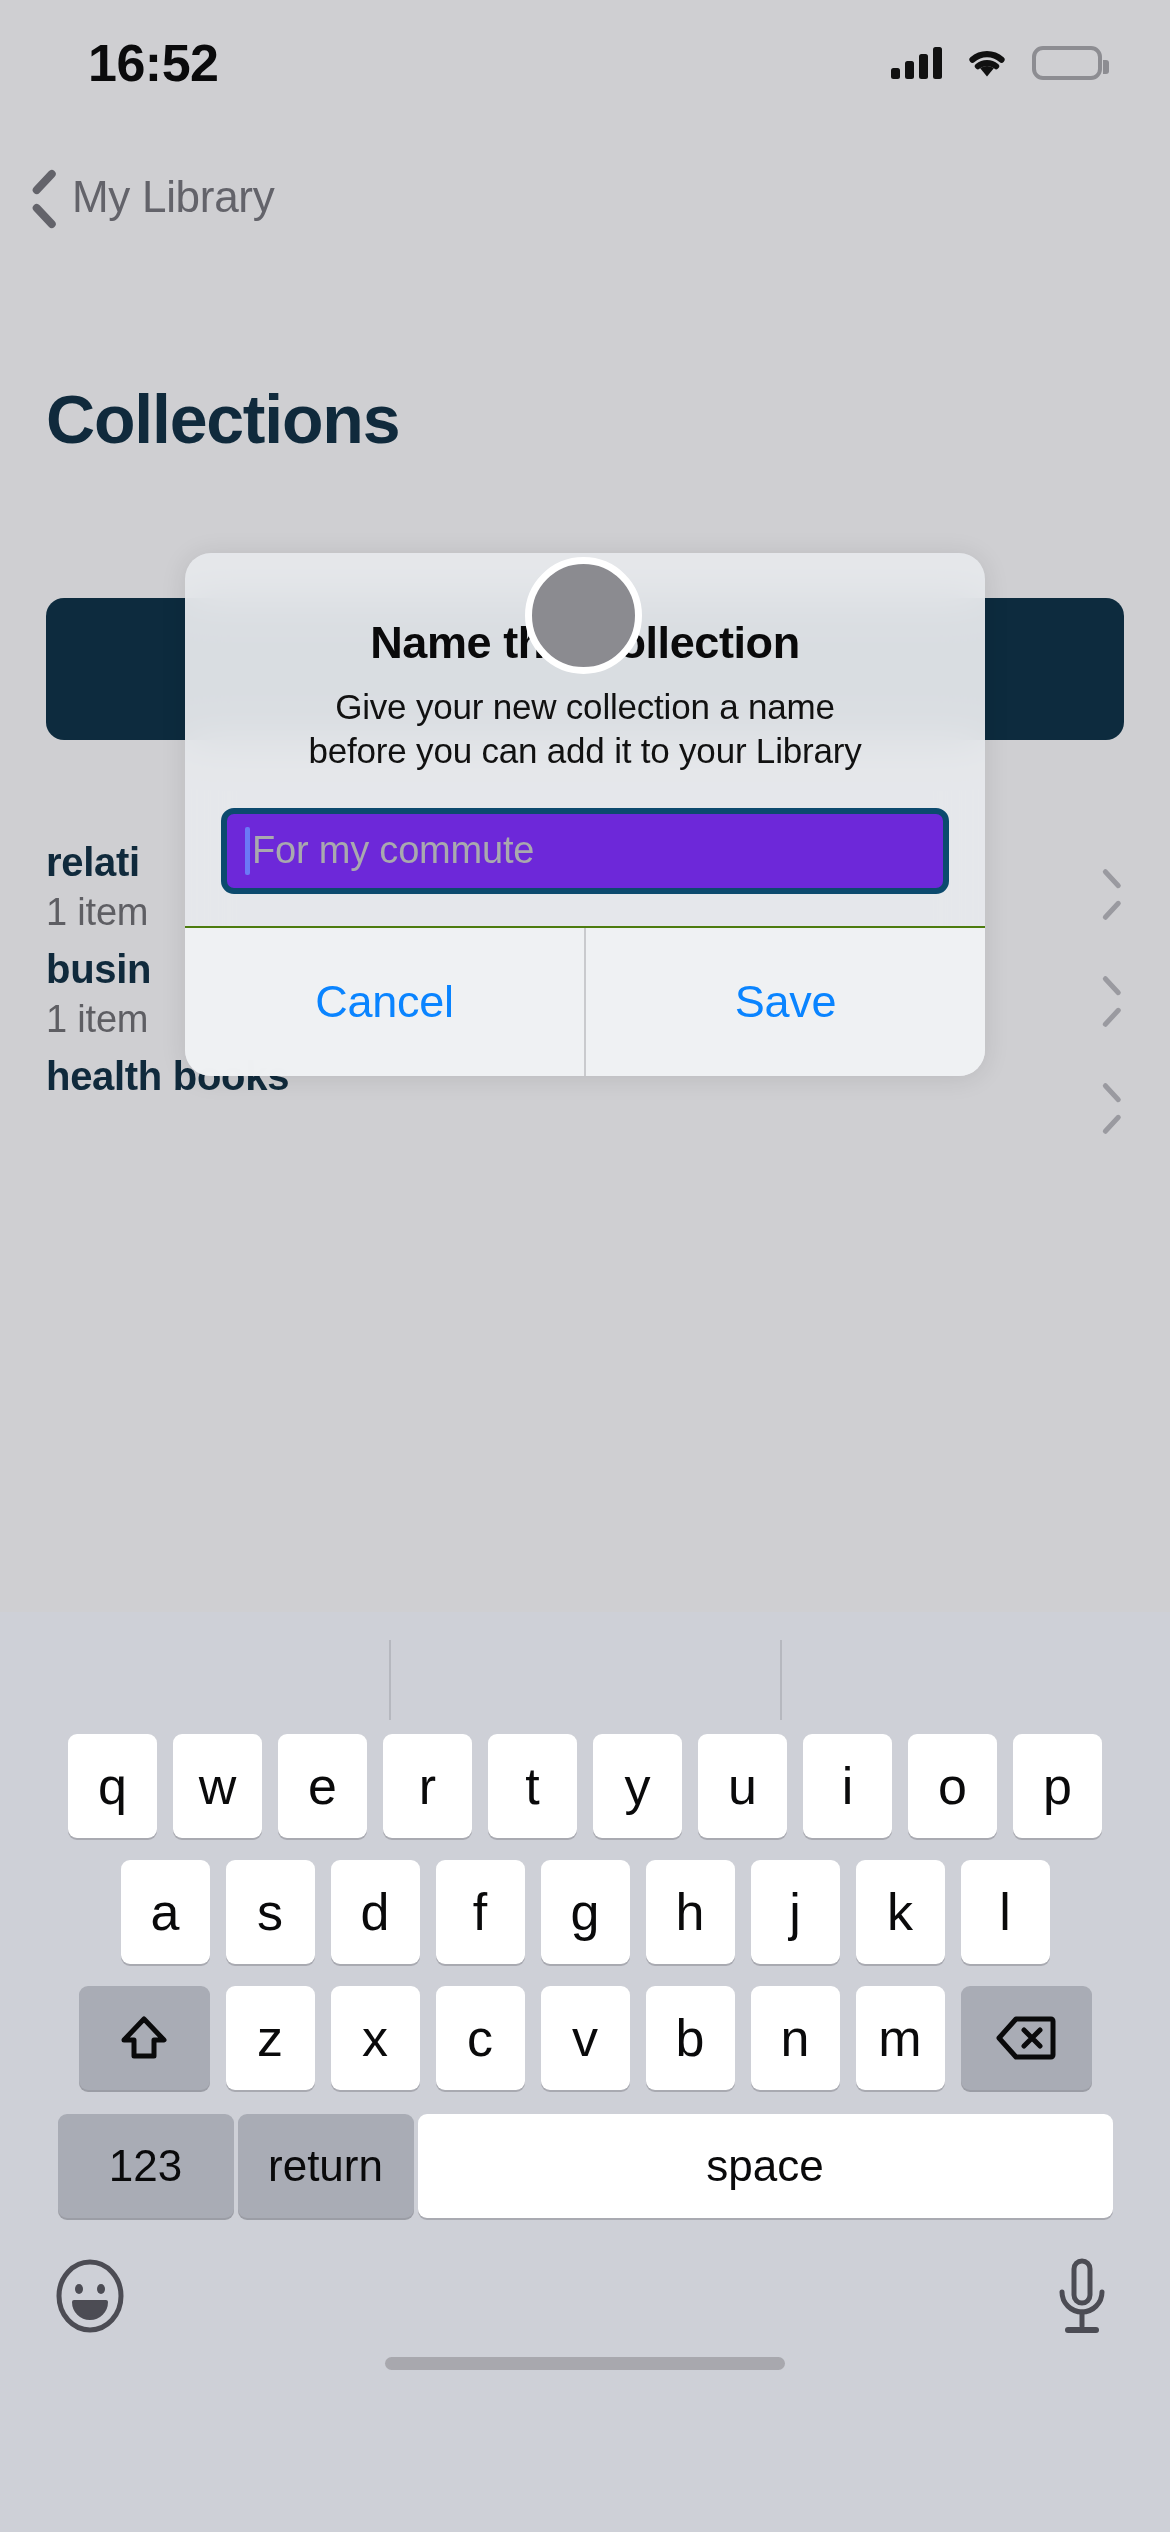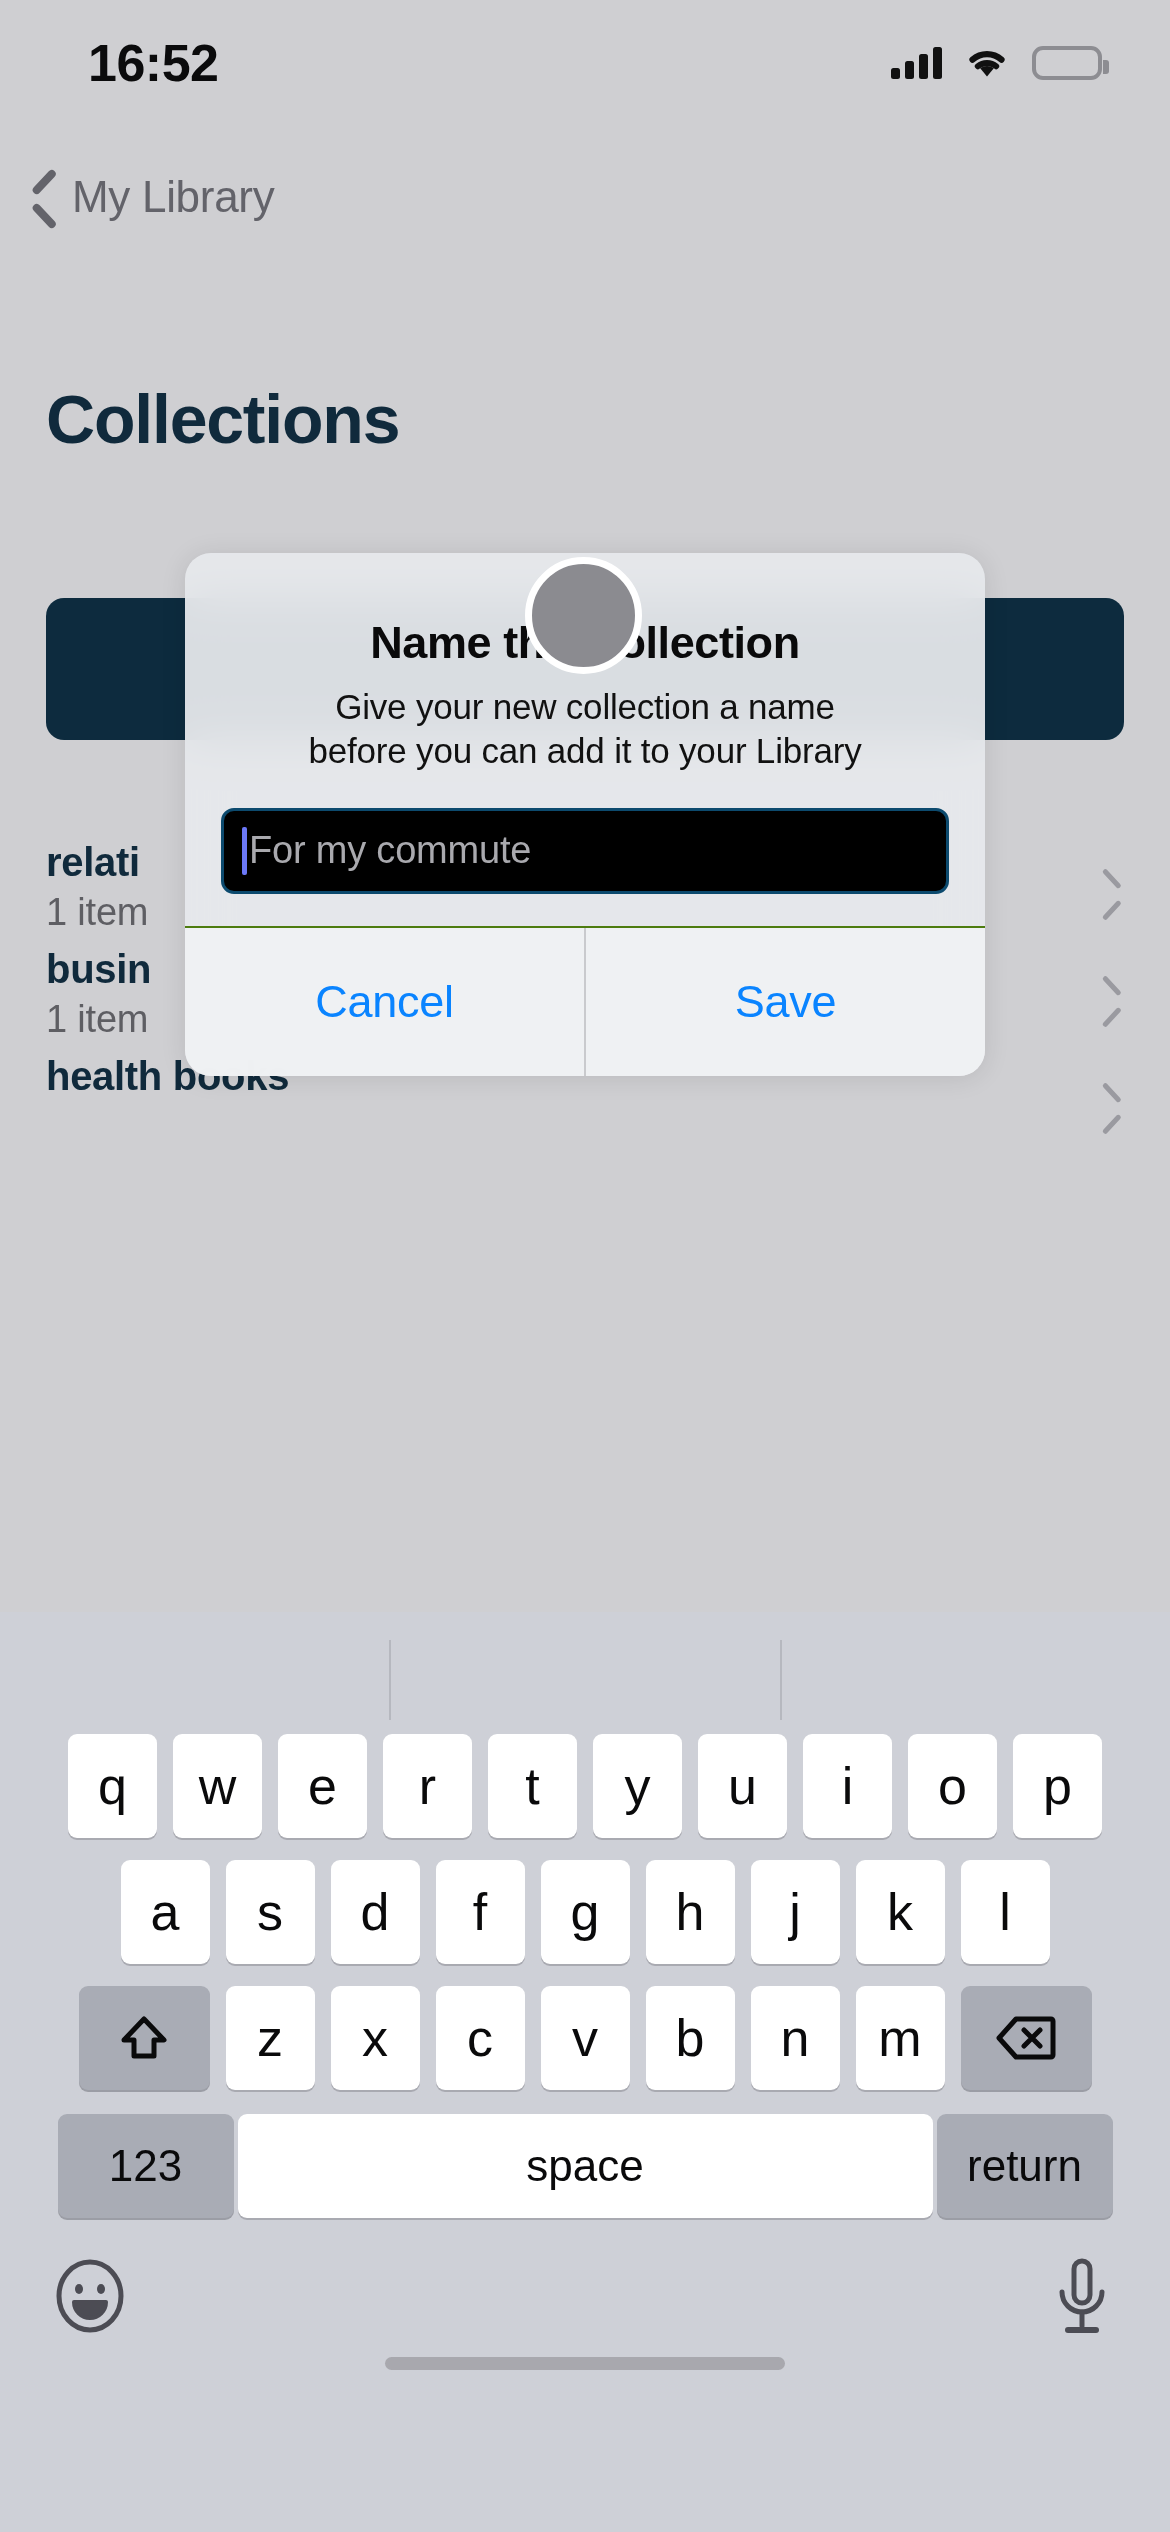--- a/index.html
+++ b/index.html
@@ -76,22 +76,22 @@
     background:rgba(231,233,236,0.94);
     border-radius:26px; overflow:hidden;
     box-shadow:0 2px 26px rgba(0,0,0,0.10);
     backdrop-filter:blur(22px);
   }
   .alert-body { padding:64px 36px 34px; text-align:center; }
   .alert-title { font-size:45px; font-weight:700; color:#0a0a0b; letter-spacing:-0.4px; }
   .alert-msg { font-size:35px; line-height:1.27; color:#111; margin-top:16px; letter-spacing:-0.2px; }
   .alert-field-wrap { padding:0 36px 32px; }
   .text-field {
-    position:relative; height:86px; background:#000000;
-    border:3px solid #0c4a6e; border-radius:13px;
+    position:relative; height:86px; background:#6d28d9;
+    border:6px solid #0c4a6e; border-radius:13px;
     display:flex; align-items:center; padding:0 18px;
   }
   .caret { width:5px; height:48px; background:#6b78f7; border-radius:2px; flex:none; }
   .ph { font-size:38px; color:#a9a9ae; margin-left:2px; letter-spacing:-0.2px; }
 
   .alert-actions { display:flex; border-top:2px solid #4d7c0f; background:rgba(242,243,245,0.82); }
   .alert-btn {
     flex:1; height:148px; display:flex; align-items:center; justify-content:center;
     font-size:45px; color:#0a84ff; letter-spacing:-0.3px;
   }
@@ -259,22 +259,22 @@
       <div class="key wide">
         <svg width="62" height="48" viewBox="0 0 62 48">
           <path d="M21 5 H56 a2 2 0 0 1 2 2 V41 a2 2 0 0 1 -2 2 H21 L4 24 Z" fill="none" stroke="#0a0a0b" stroke-width="5" stroke-linejoin="round"></path>
           <path d="M29 16 L45 32 M45 16 L29 32" stroke="#0a0a0b" stroke-width="5" stroke-linecap="round"></path>
         </svg>
       </div>
     </div>
 
     <div class="kb-row r4">
       <div class="key num">123</div>
+      <div class="key ret">return</div>
       <div class="key space">space</div>
-      <div class="key ret">return</div>
     </div>
 
     <div class="kb-bottom">
       <svg class="emoji-ico" viewBox="0 0 76 76">
         <ellipse cx="38" cy="38" rx="31" ry="34" fill="none" stroke="#4c4c54" stroke-width="5"></ellipse>
         <ellipse cx="27" cy="31" rx="4" ry="5" fill="#4c4c54"></ellipse>
         <ellipse cx="49" cy="31" rx="4" ry="5" fill="#4c4c54"></ellipse>
         <path d="M22 44 H54 a16 16 0 0 1 -32 0 Z" fill="#4c4c54" stroke="#4c4c54" stroke-width="4" stroke-linejoin="round"></path>
       </svg>
       <svg class="mic-ico" viewBox="0 0 56 84">

